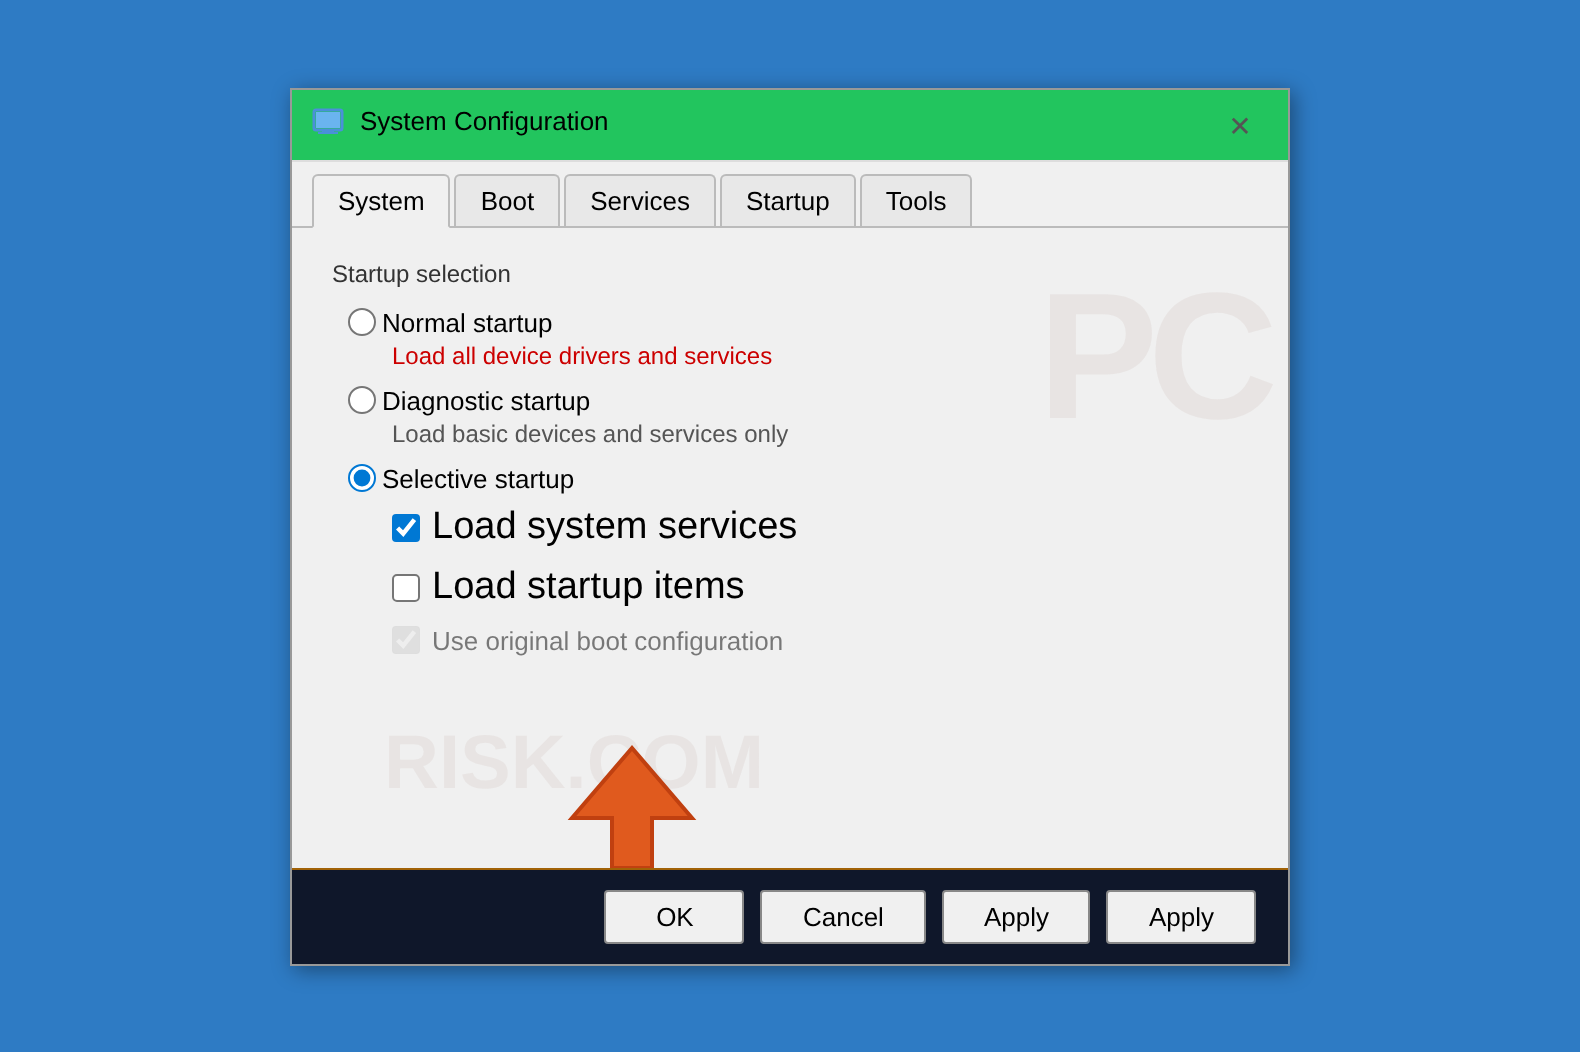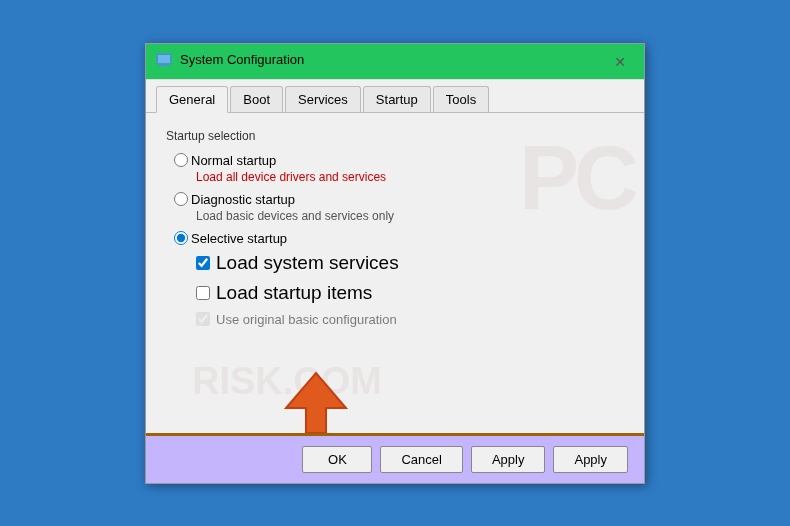--- a/index.html
+++ b/index.html
@@ -177,22 +177,22 @@
       width: 80px;
       height: 80px;
       pointer-events: none;
     }
     .footer {
       display: flex;
       justify-content: flex-end;
       align-items: center;
       padding: 10px 16px;
       gap: 8px;
-      background: #c4b5fd;
-      border-top: 3px solid #a16207;
+      background: #0f172a;
+      border-top: 1px solid #a16207;
     }
     .btn {
       padding: 5px 20px;
       border: 1px solid #888;
       background: #f0f0f0;
       cursor: pointer;
       font-size: 13px;
       min-width: 70px;
       border-radius: 2px;
     }
@@ -210,21 +210,21 @@
         <rect x="5" y="12" width="6" height="2" fill="#4a90d9"></rect>
         <rect x="3" y="13" width="10" height="1" fill="#4a90d9"></rect>
         <rect x="2" y="3" width="12" height="8" fill="#6ab4f0"></rect>
       </svg>
       <span class="title-text">System Configuration</span>
     </div>
     <button class="close-btn">✕</button>
   </div>
 
   <div class="tabs">
-    <div class="tab active">General</div>
+    <div class="tab active">System</div>
     <div class="tab">Boot</div>
     <div class="tab">Services</div>
     <div class="tab">Startup</div>
     <div class="tab">Tools</div>
   </div>
 
   <div class="content">
 
     <div class="watermark">PC</div>
     <div class="watermark2">RISK.COM</div>
@@ -262,21 +262,21 @@
             <label for="lss">Load system services</label>
           </div>
 
           <div class="checkbox-row">
             <input type="checkbox" id="lsi" style="">
             <label for="lsi">Load startup items</label>
           </div>
 
           <div class="disabled-row">
             <input type="checkbox" checked="" disabled="" id="obc" style="">
-            <label for="obc">Use original basic configuration</label>
+            <label for="obc">Use original boot configuration</label>
           </div>
 
         </div>
       </div>
     </div>
 
     <svg class="arrow-img" viewBox="0 0 80 80">
       <polygon points="30,70 50,70 50,45 70,45 40,10 10,45 30,45" fill="#e05a1e" stroke="#c04010" stroke-width="2"></polygon>
     </svg>
 

